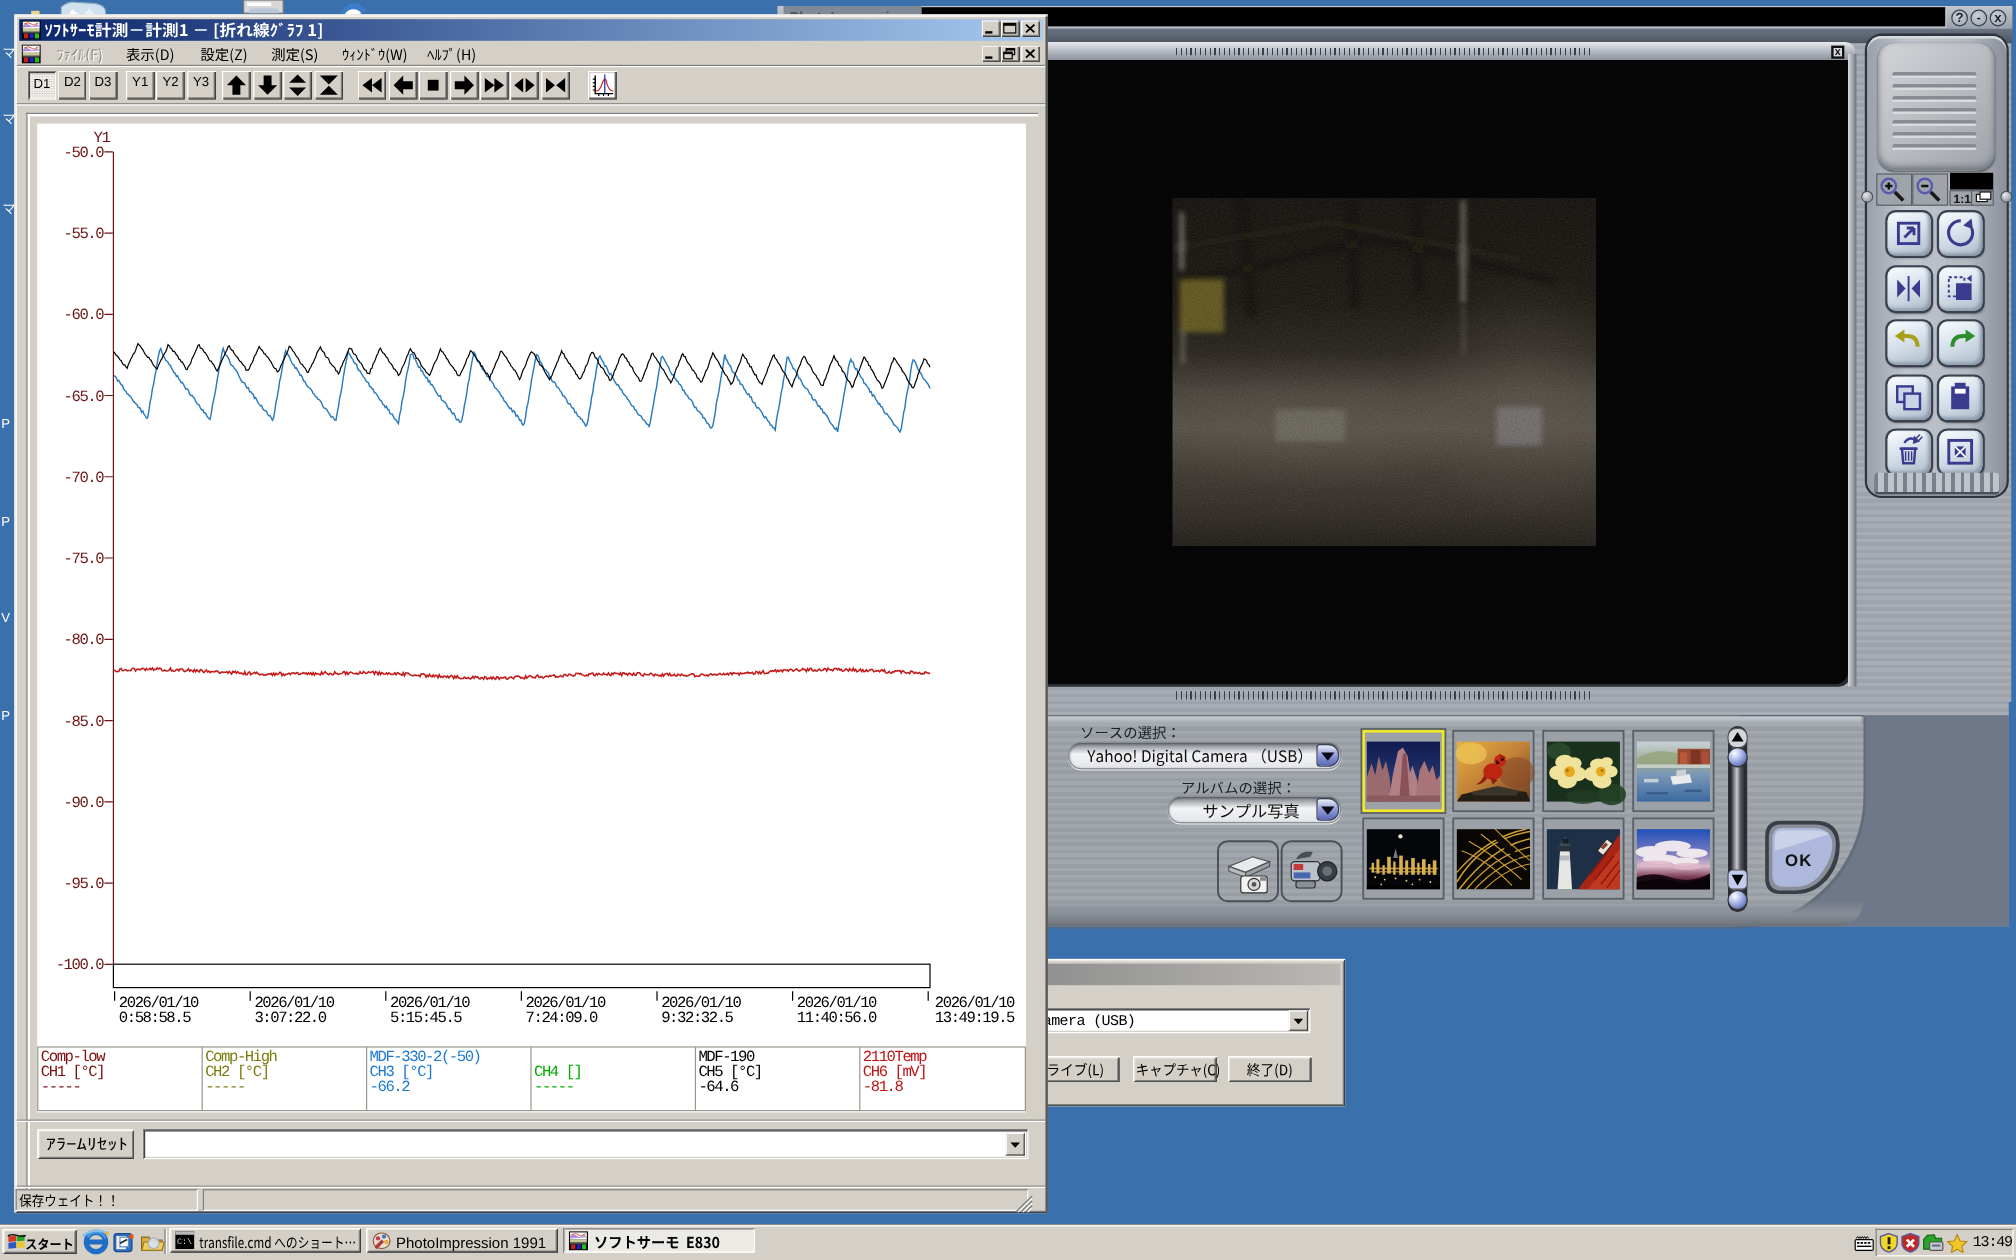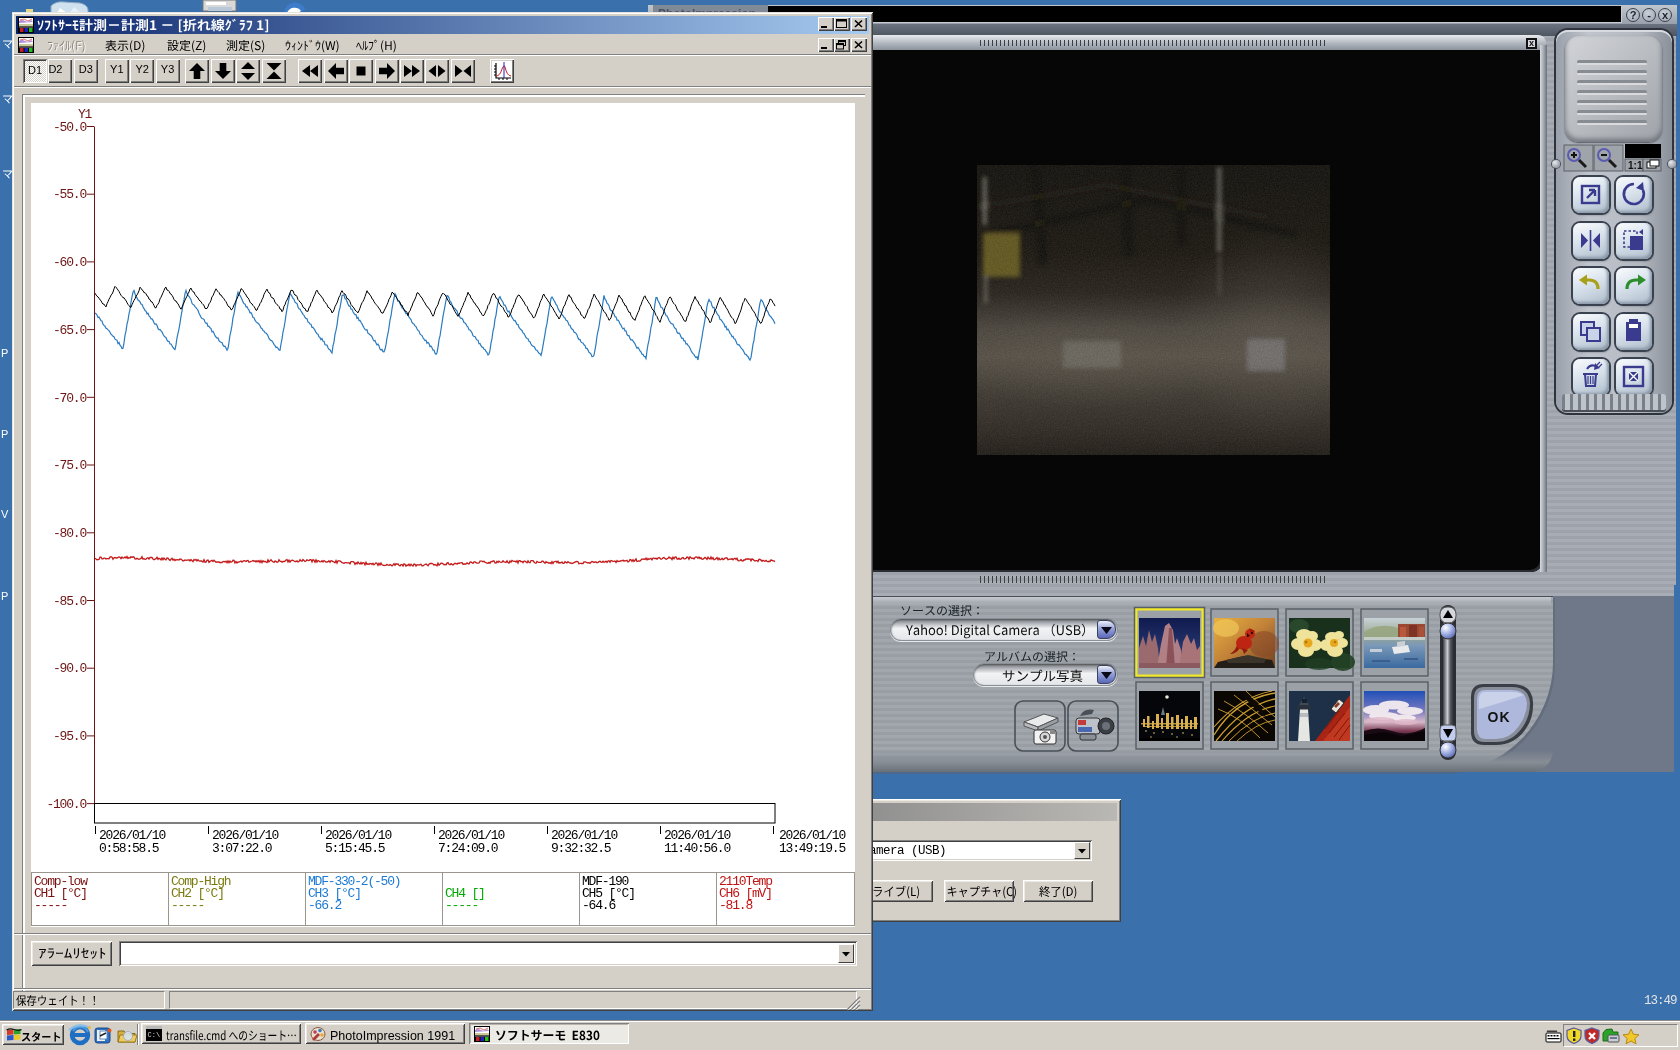--- a/index.html
+++ b/index.html
@@ -535,21 +535,21 @@
     <rect x="2.5" y="5.5" width="7" height="1.6" fill="#000"></rect>
   </svg>
 <div class="abs" style="left:851px;top:38px;width:16px;height:14px;background:#D4D0C8;box-shadow:inset 1px 1px 0 #fff,inset -1px -1px 0 #404040,inset -2px -2px 0 #808080"></div>
 <svg class="abs" style="left:851px;top:38px" width="16" height="14">
     <path d="M4 3.5 L11 10 M11 3.5 L4 10" stroke="#000" stroke-width="1.6"></path>
   </svg>
 <div class="abs" style="left:14px;top:54px;width:857px;height:2px;border-top:1px solid #808080;border-bottom:1px solid #fff"></div>
 <div class="tbtn" style="left:23.0px;top:58.5px;box-shadow:inset 1px 1px 0 #808080,inset -1px -1px 0 #fff,inset 2px 2px 0 #404040;background:conic-gradient(#fff 25%,#D4D0C8 25% 50%,#fff 50% 75%,#D4D0C8 75%) 0 0/2px 2px"></div>
 <div class="abs" style="left:23.0px;top:64px;width:24px;text-align:center;font-size:11px;color:#000">D1</div>
 <div class="tbtn" style="left:48.4px;top:58.5px;"></div>
-<div class="abs" style="left:48.4px;top:63px;width:24px;font-size:11px;color:#000">D2</div>
+<div class="abs" style="left:48.4px;top:63px;width:24px;text-align:center;font-size:11px;color:#000">D2</div>
 <div class="tbtn" style="left:73.8px;top:58.5px;"></div>
 <div class="abs" style="left:73.8px;top:63px;width:24px;text-align:center;font-size:11px;color:#000">D3</div>
 <div class="tbtn" style="left:104.8px;top:58.5px;"></div>
 <div class="abs" style="left:104.8px;top:63px;width:24px;text-align:center;font-size:11px;color:#000">Y1</div>
 <div class="tbtn" style="left:130.2px;top:58.5px;"></div>
 <div class="abs" style="left:130.2px;top:63px;width:24px;text-align:center;font-size:11px;color:#000">Y2</div>
 <div class="tbtn" style="left:155.6px;top:58.5px;"></div>
 <div class="abs" style="left:155.6px;top:63px;width:24px;text-align:center;font-size:11px;color:#000">Y3</div>
 <div class="tbtn" style="left:185.4px;top:58.5px;"></div>
 <svg class="abs" style="left:185.4px;top:58.5px" width="24" height="24">
@@ -819,17 +819,17 @@
 <path d="M8 1 L15 3.5 L15 9 Q15 14 8 16.5 Q1 14 1 9 L1 3.5 Z" fill="#F0D828" stroke="#5a5a9a" stroke-width="1.2"></path>
     <rect x="7" y="4" width="2.4" height="6" fill="#222"></rect>
     <rect x="7" y="11.5" width="2.4" height="2.4" fill="#222"></rect>
 <path d="M26 1 L33 3.5 L33 9 Q33 14 26 16.5 Q19 14 19 9 L19 3.5 Z" fill="#C02828" stroke="#5a5a9a" stroke-width="1.2"></path>
     <path d="M23 6 L29 12 M29 6 L23 12" stroke="#fff" stroke-width="2.2"></path>
 <path d="M37 6 L40 2.5 L46 2 L47 5 L52 5 L52 14 L37 14 Z" fill="#2AA32A" stroke="#1a6a1a"></path>
     <rect x="42" y="8" width="11" height="7" rx="1" fill="#C8CCD4" stroke="#555"></rect>
     <rect x="44" y="10" width="7" height="2" fill="#6a7a8a"></rect>
 <path d="M65 2 L67.4 7.2 L73 7.8 L68.8 11.5 L70 17 L65 14 L60 17 L61.2 11.5 L57 7.8 L62.6 7.2 Z" fill="#F0C828" stroke="#b88818"></path>
   </svg>
-<div class="abs" style="left:1644px;top:994px;width:34px;height:14px;font-size:12.5px;color:#e5e5e5;font-family:'Liberation Mono',monospace;letter-spacing:-1px">13:49</div>
+<div class="abs" style="left:1644px;top:1028px;width:34px;height:14px;font-size:12.5px;color:#000000;font-family:'Liberation Mono',monospace;letter-spacing:-1px">13:49</div>
 <svg class="abs" style="left:0;top:1020px" width="700" height="30" viewBox="0 1020 700 30">
     <path d="M29.4 1033.5 28.6 1032.9C28.4 1032.9 28.0 1033.0 27.6 1033.0C27.1 1033.0 24.5 1033.0 24.0 1033.0C23.7 1033.0 23.1 1033.0 22.8 1032.9V1034.5C23.0 1034.5 23.6 1034.4 24.0 1034.4C24.4 1034.4 27.0 1034.4 27.4 1034.4C27.2 1035.2 26.6 1036.3 25.9 1037.1C25.0 1038.3 23.4 1039.6 21.8 1040.3L22.8 1041.5C24.2 1040.7 25.5 1039.6 26.6 1038.4C27.6 1039.4 28.5 1040.5 29.2 1041.5L30.3 1040.4C29.7 1039.6 28.5 1038.2 27.5 1037.2C28.2 1036.2 28.7 1035.1 29.1 1034.2C29.2 1034.0 29.4 1033.7 29.4 1033.5Z M36.9 1032.3 35.4 1031.8C35.3 1032.2 35.1 1032.7 34.9 1032.9C34.4 1033.9 33.5 1035.4 31.7 1036.6L32.8 1037.5C33.8 1036.7 34.8 1035.7 35.5 1034.7H38.4C38.2 1035.3 37.8 1036.3 37.3 1037.1C36.6 1036.6 36.0 1036.2 35.5 1035.9L34.6 1036.9C35.1 1037.2 35.7 1037.7 36.4 1038.2C35.6 1039.1 34.4 1040.0 32.7 1040.6L33.9 1041.7C35.4 1041.1 36.6 1040.1 37.5 1039.1C37.9 1039.5 38.3 1039.8 38.5 1040.1L39.5 1038.9C39.2 1038.6 38.8 1038.3 38.4 1037.9C39.1 1036.8 39.6 1035.7 39.9 1034.8C40.0 1034.5 40.1 1034.2 40.2 1034.0L39.2 1033.3C39.0 1033.4 38.6 1033.4 38.3 1033.4H36.3C36.4 1033.2 36.6 1032.7 36.9 1032.3Z M42.2 1035.9V1037.6C42.5 1037.6 43.2 1037.6 43.8 1037.6C45.0 1037.6 48.3 1037.6 49.2 1037.6C49.7 1037.6 50.2 1037.6 50.4 1037.6V1035.9C50.2 1035.9 49.7 1036.0 49.2 1036.0C48.3 1036.0 45.0 1036.0 43.8 1036.0C43.3 1036.0 42.5 1035.9 42.2 1035.9Z M54.5 1039.9C54.5 1040.4 54.5 1041.0 54.4 1041.5H56.0C56.0 1041.0 55.9 1040.3 55.9 1039.9V1036.8C57.0 1037.2 58.5 1037.9 59.6 1038.5L60.2 1037.0C59.2 1036.5 57.3 1035.7 55.9 1035.2V1033.6C55.9 1033.2 56.0 1032.7 56.0 1032.3H54.4C54.5 1032.7 54.5 1033.2 54.5 1033.6C54.5 1034.6 54.5 1039.1 54.5 1039.9Z" fill="#000"></path>
     <path d="M168.6 1040.2C168.9 1040.2 169.2 1040.0 169.5 1039.9L169.4 1039.1C169.2 1039.2 169.0 1039.3 168.8 1039.3C168.1 1039.3 167.9 1038.8 167.9 1038.0V1034.3H169.4V1033.4H167.9V1031.5H167.2L167.1 1033.4L166.3 1033.4V1034.3H167.1V1038.0C167.1 1039.3 167.4 1040.2 168.6 1040.2Z M170.6 1040.0H171.5V1035.7C171.8 1034.6 172.4 1034.2 172.8 1034.2C173.0 1034.2 173.1 1034.2 173.3 1034.3L173.5 1033.4C173.3 1033.2 173.2 1033.2 172.9 1033.2C172.3 1033.2 171.8 1033.7 171.4 1034.6H171.4L171.3 1033.4H170.6Z M175.6 1040.2C176.2 1040.2 176.8 1039.7 177.3 1039.2H177.4L177.4 1040.0H178.2V1035.9C178.2 1034.3 177.6 1033.2 176.3 1033.2C175.5 1033.2 174.7 1033.7 174.3 1034.1L174.6 1034.8C175.0 1034.5 175.6 1034.1 176.2 1034.1C177.1 1034.1 177.3 1034.9 177.3 1035.8C175.0 1036.1 174.0 1036.8 174.0 1038.3C174.0 1039.5 174.7 1040.2 175.6 1040.2ZM175.8 1039.3C175.3 1039.3 174.9 1039.0 174.9 1038.2C174.9 1037.4 175.5 1036.8 177.3 1036.5V1038.4C176.8 1039.0 176.3 1039.3 175.8 1039.3Z M179.9 1040.0H180.8V1035.2C181.3 1034.5 181.7 1034.2 182.2 1034.2C182.9 1034.2 183.2 1034.7 183.2 1035.9V1040.0H184.1V1035.8C184.1 1034.1 183.6 1033.2 182.5 1033.2C181.8 1033.2 181.2 1033.7 180.7 1034.3H180.7L180.6 1033.4H179.9Z M187.2 1040.2C188.4 1040.2 189.1 1039.3 189.1 1038.2C189.1 1036.9 188.3 1036.5 187.5 1036.2C186.9 1035.9 186.4 1035.7 186.4 1035.0C186.4 1034.5 186.7 1034.1 187.4 1034.1C187.8 1034.1 188.2 1034.3 188.6 1034.7L189.0 1034.0C188.6 1033.5 188.0 1033.2 187.3 1033.2C186.2 1033.2 185.5 1034.0 185.5 1035.1C185.5 1036.2 186.3 1036.7 187.1 1037.0C187.6 1037.3 188.3 1037.6 188.3 1038.3C188.3 1038.8 187.9 1039.3 187.2 1039.3C186.6 1039.3 186.1 1039.0 185.7 1038.5L185.2 1039.2C185.7 1039.8 186.4 1040.2 187.2 1040.2Z M189.8 1034.3H190.5V1040.0H191.4V1034.3H192.5V1033.4H191.4V1032.3C191.4 1031.5 191.7 1031.0 192.2 1031.0C192.4 1031.0 192.6 1031.1 192.8 1031.2L193.0 1030.3C192.7 1030.2 192.4 1030.1 192.1 1030.1C191.0 1030.1 190.5 1031.0 190.5 1032.3V1033.4L189.8 1033.4Z M193.6 1040.0H194.5V1033.4H193.6ZM194.0 1032.0C194.4 1032.0 194.6 1031.7 194.6 1031.3C194.6 1030.8 194.4 1030.5 194.0 1030.5C193.7 1030.5 193.4 1030.8 193.4 1031.3C193.4 1031.7 193.7 1032.0 194.0 1032.0Z M197.2 1040.2C197.4 1040.2 197.6 1040.1 197.7 1040.1L197.6 1039.2C197.5 1039.2 197.4 1039.2 197.4 1039.2C197.2 1039.2 197.1 1039.1 197.1 1038.8V1030.3H196.2V1038.7C196.2 1039.6 196.5 1040.2 197.2 1040.2Z M201.2 1040.2C201.9 1040.2 202.4 1039.9 202.9 1039.5L202.6 1038.7C202.2 1039.1 201.8 1039.3 201.3 1039.3C200.2 1039.3 199.6 1038.4 199.5 1037.0H203.1C203.1 1036.8 203.1 1036.6 203.1 1036.3C203.1 1034.4 202.3 1033.2 201.0 1033.2C199.8 1033.2 198.6 1034.5 198.6 1036.7C198.6 1038.9 199.7 1040.2 201.2 1040.2ZM199.5 1036.2C199.6 1034.8 200.3 1034.1 201.0 1034.1C201.8 1034.1 202.3 1034.8 202.3 1036.2Z M204.9 1040.2C205.2 1040.2 205.5 1039.8 205.5 1039.3C205.5 1038.8 205.2 1038.5 204.9 1038.5C204.5 1038.5 204.2 1038.8 204.2 1039.3C204.2 1039.8 204.5 1040.2 204.9 1040.2Z M209.2 1040.2C209.9 1040.2 210.5 1039.8 210.9 1039.3L210.5 1038.6C210.2 1038.9 209.8 1039.2 209.3 1039.2C208.3 1039.2 207.7 1038.2 207.7 1036.7C207.7 1035.2 208.4 1034.1 209.3 1034.1C209.7 1034.1 210.1 1034.4 210.4 1034.7L210.8 1034.0C210.5 1033.6 210.0 1033.2 209.3 1033.2C207.9 1033.2 206.7 1034.5 206.7 1036.7C206.7 1038.9 207.8 1040.2 209.2 1040.2Z M212.1 1040.0H213.0V1035.2C213.5 1034.5 213.9 1034.2 214.3 1034.2C215.0 1034.2 215.3 1034.7 215.3 1035.9V1040.0H216.2V1035.2C216.7 1034.5 217.1 1034.2 217.5 1034.2C218.2 1034.2 218.5 1034.7 218.5 1035.9V1040.0H219.4V1035.8C219.4 1034.1 218.9 1033.2 217.8 1033.2C217.2 1033.2 216.6 1033.7 216.1 1034.5C215.8 1033.7 215.4 1033.2 214.6 1033.2C214.0 1033.2 213.4 1033.7 212.9 1034.3H212.9L212.8 1033.4H212.1Z M222.9 1040.2C223.6 1040.2 224.2 1039.7 224.6 1039.2H224.6L224.7 1040.0H225.4V1030.3H224.5V1032.8L224.6 1034.0C224.1 1033.5 223.7 1033.2 223.1 1033.2C221.8 1033.2 220.8 1034.5 220.8 1036.7C220.8 1038.9 221.6 1040.2 222.9 1040.2ZM223.1 1039.2C222.2 1039.2 221.7 1038.3 221.7 1036.7C221.7 1035.2 222.4 1034.1 223.2 1034.1C223.7 1034.1 224.1 1034.3 224.5 1034.8V1038.3C224.1 1038.9 223.6 1039.2 223.1 1039.2Z M229.0 1036.7 229.8 1037.6C229.9 1037.3 230.1 1037.0 230.3 1036.6C230.8 1035.9 231.6 1034.5 232.1 1033.8C232.4 1033.3 232.6 1033.2 233.0 1033.8C233.5 1034.4 234.2 1035.6 234.8 1036.5C235.5 1037.4 236.4 1038.7 237.1 1039.5L237.8 1038.7C236.9 1037.7 235.9 1036.4 235.3 1035.6C234.7 1034.8 234.0 1033.6 233.4 1032.8C232.7 1032.0 232.2 1032.1 231.6 1032.9C231.1 1033.8 230.3 1035.2 229.7 1035.9C229.5 1036.2 229.3 1036.4 229.0 1036.7Z M242.9 1032.2C242.8 1033.3 242.6 1034.4 242.3 1035.5C241.8 1037.5 241.3 1038.3 240.9 1038.3C240.4 1038.3 239.9 1037.7 239.9 1036.1C239.9 1034.5 241.0 1032.5 242.9 1032.2ZM243.7 1032.1C245.4 1032.3 246.3 1033.9 246.3 1035.7C246.3 1037.8 245.1 1039.0 243.8 1039.3C243.6 1039.4 243.3 1039.4 243.0 1039.5L243.4 1040.4C245.8 1040.0 247.1 1038.3 247.1 1035.7C247.1 1033.3 245.7 1031.2 243.4 1031.2C241.0 1031.2 239.1 1033.6 239.1 1036.2C239.1 1038.2 240.0 1039.5 240.8 1039.5C241.7 1039.5 242.5 1038.2 243.1 1035.7C243.4 1034.5 243.6 1033.3 243.7 1032.1Z M250.9 1030.6 250.5 1031.4C251.1 1031.9 252.1 1032.7 252.6 1033.2L253.1 1032.4C252.6 1032.0 251.5 1031.0 250.9 1030.6ZM249.5 1039.4 249.9 1040.3C250.8 1040.1 252.2 1039.5 253.2 1038.8C254.7 1037.7 256.1 1036.1 256.9 1034.5L256.4 1033.5C255.7 1035.2 254.4 1036.8 252.7 1037.9C251.8 1038.6 250.6 1039.1 249.5 1039.4ZM249.5 1033.4 249.0 1034.2C249.6 1034.6 250.7 1035.4 251.2 1035.9L251.6 1035.0C251.2 1034.6 250.0 1033.8 249.5 1033.4Z M259.8 1039.2V1040.2C260.0 1040.2 260.3 1040.2 260.6 1040.2H264.6L264.5 1040.7H265.3C265.3 1040.5 265.3 1040.2 265.3 1040.0C265.3 1039.0 265.3 1034.4 265.3 1033.9C265.3 1033.7 265.3 1033.5 265.3 1033.3C265.2 1033.3 264.9 1033.4 264.7 1033.4C263.9 1033.4 261.5 1033.4 260.9 1033.4C260.7 1033.4 260.1 1033.3 259.9 1033.3V1034.3C260.1 1034.2 260.7 1034.2 260.9 1034.2C261.5 1034.2 264.2 1034.2 264.6 1034.2V1036.2H261.0C260.7 1036.2 260.3 1036.2 260.2 1036.2V1037.1C260.3 1037.1 260.7 1037.1 261.0 1037.1H264.6V1039.3H260.6C260.3 1039.3 260.0 1039.3 259.8 1039.2Z M268.5 1034.7V1035.9C268.8 1035.9 269.3 1035.9 269.9 1035.9C270.6 1035.9 274.5 1035.9 275.2 1035.9C275.7 1035.9 276.1 1035.9 276.3 1035.9V1034.7C276.1 1034.7 275.7 1034.8 275.2 1034.8C274.5 1034.8 270.6 1034.8 269.9 1034.8C269.3 1034.8 268.8 1034.7 268.5 1034.7Z M280.6 1038.9C280.6 1039.4 280.6 1040.0 280.5 1040.4H281.5C281.4 1040.0 281.4 1039.3 281.4 1038.9L281.4 1034.9C282.5 1035.3 284.2 1036.1 285.2 1036.9L285.6 1035.8C284.5 1035.2 282.7 1034.3 281.4 1033.8V1031.8C281.4 1031.5 281.4 1030.9 281.5 1030.6H280.5C280.6 1030.9 280.6 1031.5 280.6 1031.8C280.6 1032.9 280.6 1038.2 280.6 1038.9Z M288.7 1034.6C288.3 1034.6 288.0 1034.9 288.0 1035.4C288.0 1035.8 288.3 1036.2 288.7 1036.2C289.0 1036.2 289.3 1035.8 289.3 1035.4C289.3 1034.9 289.0 1034.6 288.7 1034.6ZM291.9 1034.6C291.6 1034.6 291.3 1034.9 291.3 1035.4C291.3 1035.8 291.6 1036.2 291.9 1036.2C292.3 1036.2 292.6 1035.8 292.6 1035.4C292.6 1034.9 292.3 1034.6 291.9 1034.6ZM295.2 1034.6C294.8 1034.6 294.5 1034.9 294.5 1035.4C294.5 1035.8 294.8 1036.2 295.2 1036.2C295.5 1036.2 295.8 1035.8 295.8 1035.4C295.8 1034.9 295.5 1034.6 295.2 1034.6Z" fill="#000"></path>
     <path d="M497.9 1039.3 499.3 1040.5C501.2 1039.6 502.5 1038.2 503.4 1036.7C504.3 1035.3 504.8 1033.8 505.1 1032.3C505.2 1032.0 505.3 1031.3 505.4 1030.9L503.5 1030.6C503.5 1030.9 503.5 1031.5 503.4 1032.1C503.2 1033.1 502.8 1034.5 502.0 1035.9C501.1 1037.2 499.8 1038.4 497.9 1039.3ZM497.6 1030.7 496.1 1031.5C496.7 1032.3 497.5 1033.9 498.1 1035.2L499.7 1034.3C499.3 1033.4 498.2 1031.5 497.6 1030.7Z M517.4 1031.7 516.3 1030.9C515.9 1031.0 515.6 1031.0 515.3 1031.0C514.7 1031.0 510.7 1031.0 509.8 1031.0C509.5 1031.0 508.8 1030.9 508.4 1030.9V1032.7C508.7 1032.6 509.3 1032.6 509.8 1032.6C510.7 1032.6 514.7 1032.6 515.4 1032.6C515.2 1033.7 514.8 1035.1 514.0 1036.1C513.0 1037.4 511.7 1038.5 509.3 1039.1L510.6 1040.5C512.7 1039.8 514.3 1038.6 515.4 1037.1C516.4 1035.7 516.9 1033.8 517.2 1032.5C517.2 1032.3 517.3 1031.9 517.4 1031.7Z M522.5 1038.8C522.5 1039.3 522.4 1040.0 522.4 1040.5H524.2C524.2 1040.0 524.1 1039.2 524.1 1038.8V1035.3C525.4 1035.7 527.2 1036.5 528.4 1037.1L529.1 1035.4C528.0 1034.8 525.7 1034.0 524.1 1033.5V1031.6C524.1 1031.1 524.2 1030.5 524.2 1030.1H522.4C522.4 1030.5 522.5 1031.2 522.5 1031.6C522.5 1032.7 522.5 1037.8 522.5 1038.8Z M531.3 1032.4V1034.1C531.6 1034.1 532.0 1034.1 532.6 1034.1H533.6V1035.8C533.6 1036.3 533.6 1036.8 533.5 1037.1H535.2C535.2 1036.8 535.1 1036.3 535.1 1035.8V1034.1H538.0V1034.5C538.0 1037.6 537.0 1038.7 534.7 1039.5L535.9 1040.8C538.8 1039.5 539.5 1037.6 539.5 1034.5V1034.1H540.4C541.0 1034.1 541.4 1034.1 541.7 1034.1V1032.4C541.4 1032.5 541.0 1032.5 540.4 1032.5H539.5V1031.2C539.5 1030.7 539.6 1030.3 539.6 1030.0H537.9C537.9 1030.3 538.0 1030.7 538.0 1031.2V1032.5H535.1V1031.3C535.1 1030.8 535.2 1030.4 535.2 1030.2H533.5C533.6 1030.5 533.6 1030.9 533.6 1031.3V1032.5H532.6C532.0 1032.5 531.5 1032.5 531.3 1032.4Z M543.6 1034.2V1036.2C544.0 1036.2 544.8 1036.1 545.5 1036.1C546.9 1036.1 550.8 1036.1 551.9 1036.1C552.4 1036.1 553.0 1036.2 553.3 1036.2V1034.2C553.0 1034.2 552.4 1034.3 551.9 1034.3C550.8 1034.3 546.9 1034.3 545.5 1034.3C544.9 1034.3 544.0 1034.2 543.6 1034.2Z M555.6 1034.4V1036.0C556.0 1036.0 556.6 1036.0 556.9 1036.0H558.9V1038.4C558.9 1039.7 559.4 1040.4 561.6 1040.4C562.7 1040.4 564.0 1040.4 564.8 1040.3L564.9 1038.7C564.0 1038.8 562.9 1038.8 561.8 1038.8C560.9 1038.8 560.5 1038.6 560.5 1037.9V1036.0H564.1C564.4 1036.0 564.9 1036.0 565.2 1036.0L565.2 1034.4C564.9 1034.4 564.3 1034.5 564.1 1034.5H560.5V1032.3H563.3C563.7 1032.3 564.0 1032.4 564.4 1032.4V1030.8C564.1 1030.8 563.7 1030.9 563.3 1030.9C562.2 1030.9 558.6 1030.9 557.6 1030.9C557.1 1030.9 556.8 1030.8 556.4 1030.8V1032.4C556.8 1032.3 557.1 1032.3 557.6 1032.3H558.9V1034.5H556.9C556.6 1034.5 556.0 1034.4 555.6 1034.4Z M572.7 1040.0H578.2V1038.5H574.5V1036.0H577.6V1034.4H574.5V1032.3H578.1V1030.7H572.7Z M582.4 1040.2C584.2 1040.2 585.4 1039.1 585.4 1037.7C585.4 1036.4 584.7 1035.7 583.9 1035.2V1035.2C584.5 1034.7 585.0 1034.0 585.0 1033.0C585.0 1031.6 584.1 1030.6 582.5 1030.6C581.0 1030.6 579.8 1031.5 579.8 1033.0C579.8 1034.0 580.3 1034.7 581.0 1035.2V1035.3C580.2 1035.7 579.5 1036.5 579.5 1037.7C579.5 1039.2 580.7 1040.2 582.4 1040.2ZM583.0 1034.7C582.1 1034.3 581.4 1033.9 581.4 1033.0C581.4 1032.3 581.9 1031.9 582.5 1031.9C583.2 1031.9 583.6 1032.4 583.6 1033.2C583.6 1033.7 583.4 1034.2 583.0 1034.7ZM582.5 1038.9C581.7 1038.9 581.0 1038.3 581.0 1037.5C581.0 1036.8 581.3 1036.2 581.8 1035.8C583.0 1036.3 583.8 1036.7 583.8 1037.6C583.8 1038.4 583.2 1038.9 582.5 1038.9Z M589.2 1040.2C590.9 1040.2 592.3 1039.2 592.3 1037.5C592.3 1036.3 591.5 1035.5 590.5 1035.2V1035.2C591.5 1034.8 592.0 1034.0 592.0 1033.0C592.0 1031.5 590.9 1030.6 589.2 1030.6C588.1 1030.6 587.3 1031.0 586.5 1031.7L587.4 1032.8C587.9 1032.3 588.4 1032.0 589.1 1032.0C589.8 1032.0 590.2 1032.5 590.2 1033.2C590.2 1034.0 589.7 1034.6 588.1 1034.6V1035.9C590.0 1035.9 590.5 1036.5 590.5 1037.4C590.5 1038.2 589.9 1038.7 589.0 1038.7C588.2 1038.7 587.6 1038.3 587.1 1037.7L586.3 1038.9C586.9 1039.6 587.8 1040.2 589.2 1040.2Z M596.5 1040.2C598.3 1040.2 599.4 1038.5 599.4 1035.3C599.4 1032.2 598.3 1030.6 596.5 1030.6C594.7 1030.6 593.5 1032.1 593.5 1035.3C593.5 1038.5 594.7 1040.2 596.5 1040.2ZM596.5 1038.7C595.7 1038.7 595.1 1037.9 595.1 1035.3C595.1 1032.8 595.7 1032.0 596.5 1032.0C597.2 1032.0 597.8 1032.8 597.8 1035.3C597.8 1037.9 597.2 1038.7 596.5 1038.7Z" fill="#000"></path>
   </svg>
 </body></html>

